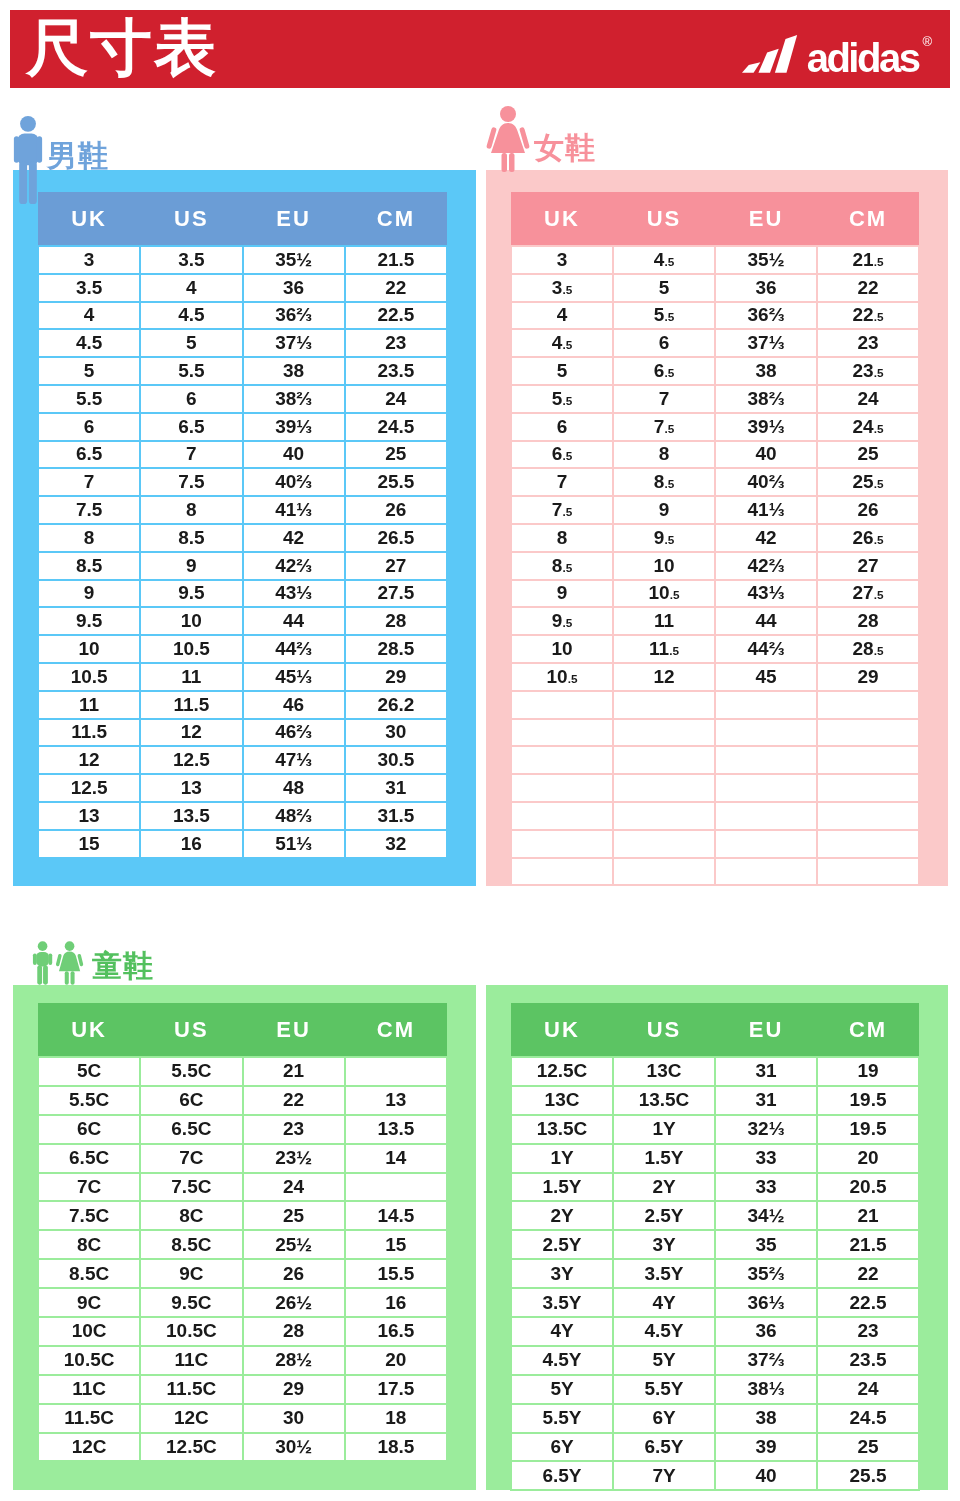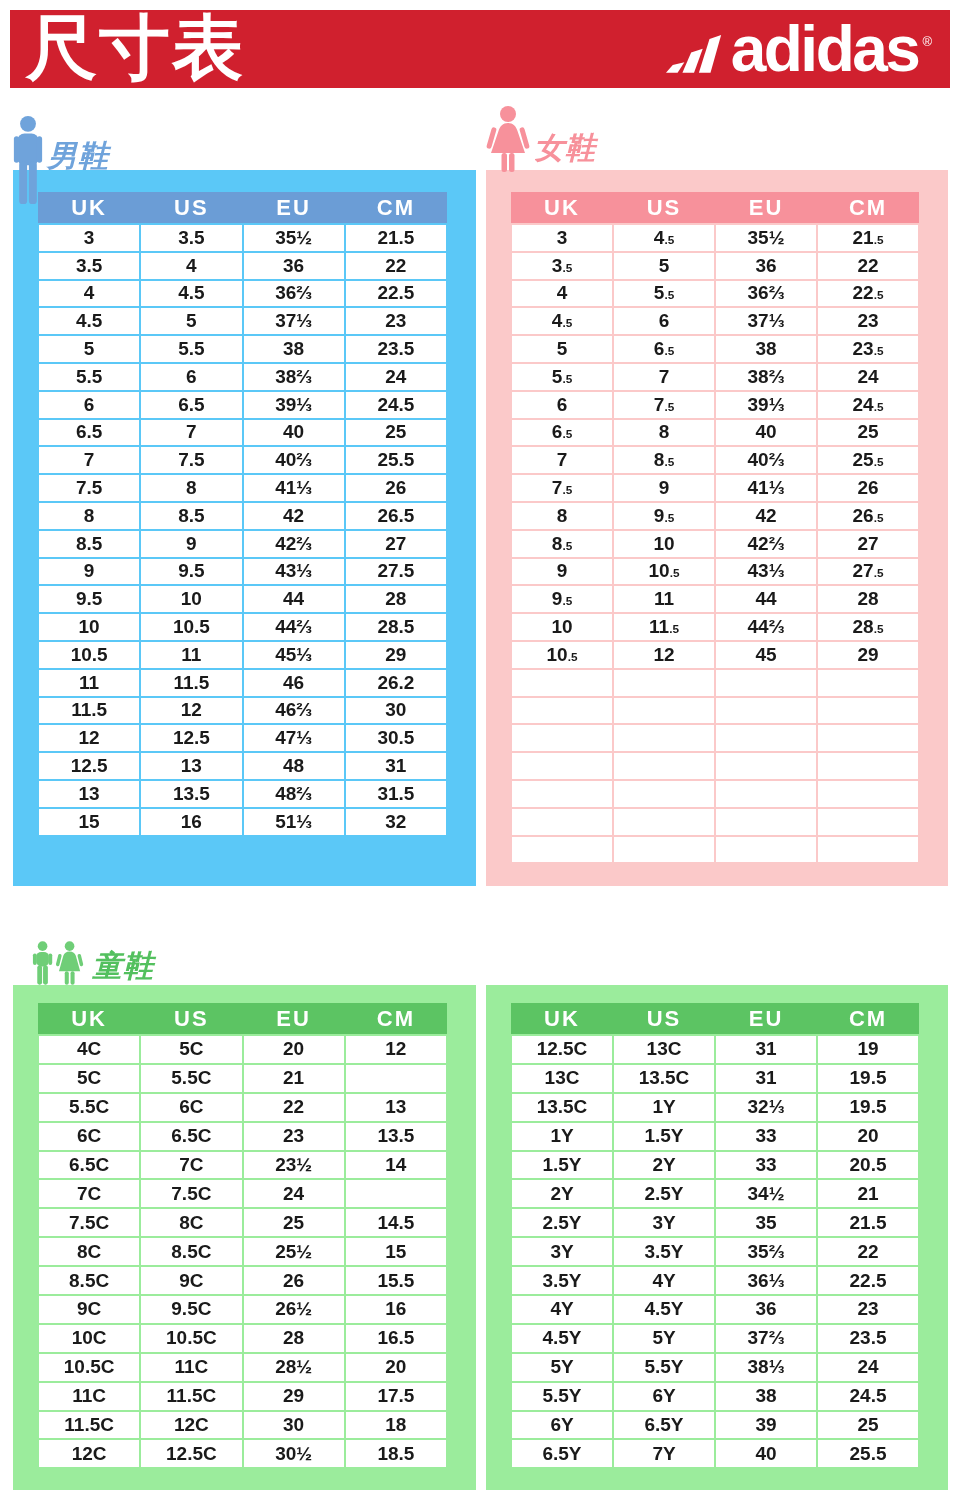--- a/index.html
+++ b/index.html
@@ -6,54 +6,54 @@
   #page{
     position:relative;width:960px;height:1501px;background:#fff;overflow:hidden;
     font-family:"Liberation Sans","DejaVu Sans",sans-serif;
   }
   
   .banner{
     position:absolute;left:10px;top:10px;width:940px;height:78px;
     background:#d0202e;
   }
   .banner h1{
-    margin:0;padding:0 0 0 16px;color:#fff;font-size:71px;font-weight:bold;
+    margin:0;padding:0 0 0 16px;color:#fff;font-size:62px;font-weight:bold;
     line-height:76px;letter-spacing:2px;
   }
   .logo{
     position:absolute;right:16px;bottom:13px;display:flex;align-items:flex-end;gap:6px;
   }
   .logo svg{display:block;width:60px;height:43px;}
   .wordmark{
-    color:#fff;font-size:64px;font-weight:bold;letter-spacing:-2.5px;line-height:0.82;
+    color:#fff;font-size:40px;font-weight:bold;letter-spacing:-2.5px;line-height:0.82;
   }
   .reg{color:#fff;font-size:13px;position:relative;top:-26px;left:-2px;}
   
-  .sec-label{position:absolute;font-size:30px;font-weight:bold;letter-spacing:1px;font-style:italic;}
+  .sec-label{position:absolute;font-size:30px;font-weight:bold;letter-spacing:1px;}
   .men-label{left:47px;top:136px;color:#6fa3db;}
   .women-label{left:534px;top:128px;color:#f7919b;}
   .kids-label{left:92px;top:946px;color:#53c05e;}
   .icon{position:absolute;}
   .man-ic{left:13px;top:110px;width:30px;height:100px;z-index:2;}
   .woman-ic{left:486px;top:106px;width:44px;height:66px;z-index:2;}
   .kids-ic{left:31px;top:941px;width:54px;height:45px;z-index:2;}
   
   .panel{position:absolute;}
   .men-panel  {left:13px; top:170px;width:463px;height:716px;--light:#5bc8f7;--head:#6b9dd6;background:var(--light);}
   .women-panel{left:486px;top:170px;width:462px;height:716px;--light:#fbc9c9;--head:#f7919b;background:var(--light);}
   .kidsL-panel{left:13px; top:985px;width:463px;height:505px;--light:#9bec9c;--head:#5cc463;background:var(--light);}
   .kidsR-panel{left:486px;top:985px;width:462px;height:505px;--light:#9bec9c;--head:#5cc463;background:var(--light);}
   .size-table{
     border-collapse:collapse;table-layout:fixed;
     margin:22px 28px 0 24px;width:calc(100% - 52px);
   }
   .kidsL-panel .size-table,.kidsR-panel .size-table{margin-top:18px;}
   .size-table th{
     background:var(--head);color:#fff;font-weight:bold;font-size:22px;
-    letter-spacing:2px;height:29px;border:none;padding:1px;text-align:center;
+    letter-spacing:2px;height:29px;border:none;padding:12px;text-align:center;
   }
   .size-table td{
     background:#fff;border:2px solid var(--light);
     height:25.8px;padding:0;text-align:center;
     font-size:19px;font-weight:bold;color:#1a1a1a;
   }
   .kidsL-panel td,.kidsR-panel td{height:26.9px;}
   .dec{font-size:62%;}
 </style>
 </head>
@@ -418,26 +418,20 @@
         <thead>
           <tr>
             <th>UK</th>
             <th>US</th>
             <th>EU</th>
             <th>CM</th>
           </tr>
         </thead>
         <tbody>
           <tr>
-            <td>4C</td>
-            <td>5C</td>
-            <td>20</td>
-            <td>12</td>
-          </tr>
-          <tr>
             <td>5C</td>
             <td>5.5C</td>
             <td>21</td>
             <td></td>
           </tr>
           <tr>
             <td>5.5C</td>
             <td>6C</td>
             <td>22</td>
             <td>13</td>

